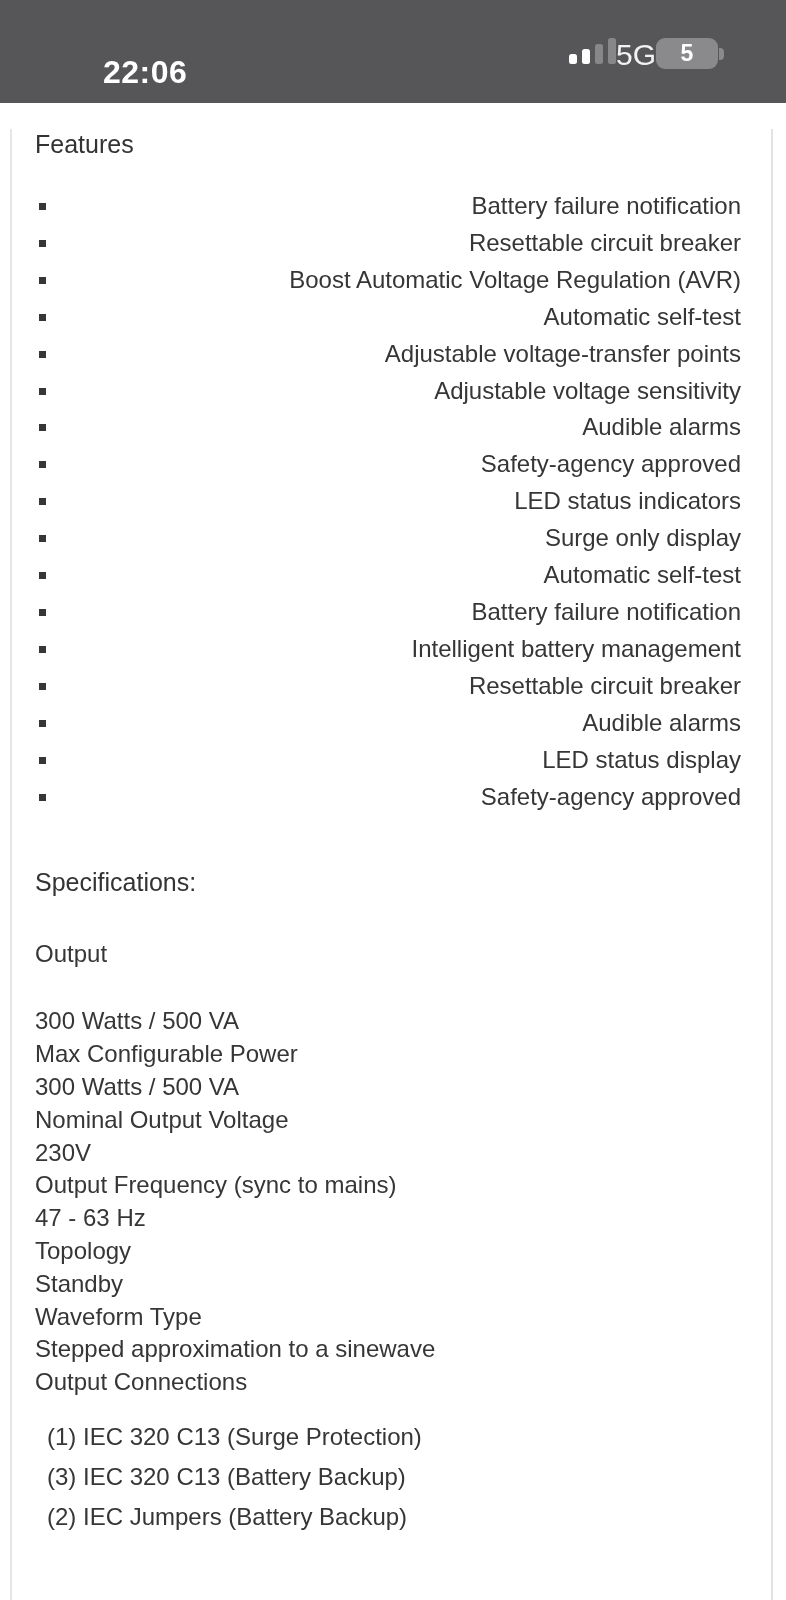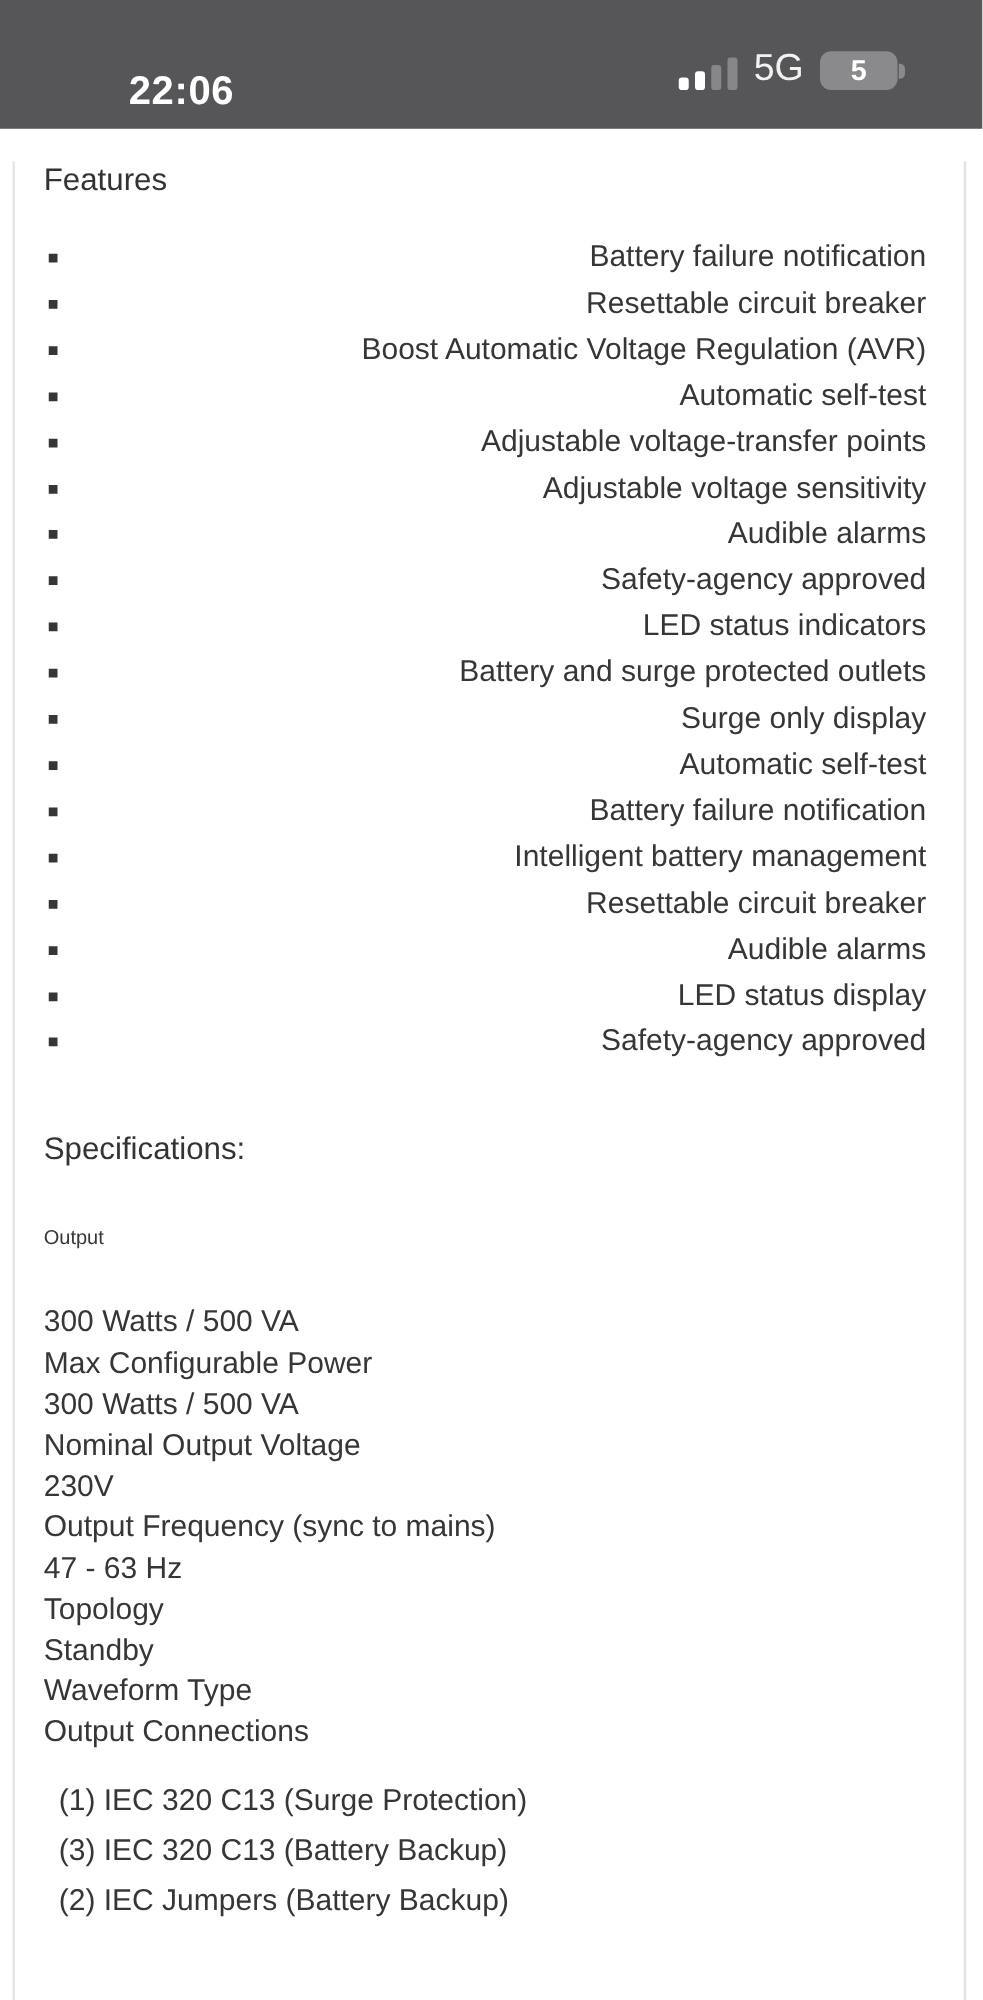--- a/index.html
+++ b/index.html
@@ -22,21 +22,21 @@
     justify-content: space-between;
     padding: 6px 62px 0 103px;
   }
   .time {
     color: #ffffff;
     font-size: 32px;
     font-weight: 700;
     letter-spacing: 0.5px;
     margin-top: 36px;
   }
-  .status-right { display: flex; align-items: flex-end; gap: 13px; }
+  .status-right { display: flex; align-items: flex-start; gap: 0; }
   .signal { display: flex; align-items: flex-end; gap: 5px; height: 26px; }
   .signal .bar { width: 8px; border-radius: 2.5px; background: #87878a; }
   .signal .b1 { height: 10px; background: #ffffff; }
   .signal .b2 { height: 15px; background: #ffffff; }
   .signal .b3 { height: 20px; }
   .signal .b4 { height: 26px; }
   .network { color: #f2f2f2; font-size: 30px; font-weight: 500; }
   .battery { position: relative; width: 62px; height: 31px; margin-right: 6px;
     background: #8a8a8d; border-radius: 9px; }
   .battery-red { position: absolute; left: 0; top: 0; bottom: 0; width: 9px;
@@ -72,21 +72,21 @@
     font-size: 24px;
     line-height: 36.9px;
   }
   .feature-list li::before {
     content: "";
     position: absolute; left: 4px; top: 15px;
     width: 7px; height: 7px;
     background: #363636;
   }
   .specs-heading { margin-top: 52px; }
-  .group-title { margin: 40px 0 0; font-size: 16px; line-height: 31px; }
+  .group-title { margin: 40px 0 0; font-size: 24px; line-height: 31px; }
   .spec-lines { margin-top: 36px; font-size: 24px; line-height: 32.8px; }
   .spec-connections { margin-top: 20px; }
   .spec-connections p {
     margin: 5px 0 0;
     padding-left: 12px;
     font-size: 24px;
     line-height: 35px;
   }
 </style>
 </head>
@@ -118,21 +118,20 @@
     <ul class="feature-list">
         <li>Battery failure notification</li>
         <li>Resettable circuit breaker</li>
         <li>Boost Automatic Voltage Regulation (AVR)</li>
         <li>Automatic self-test</li>
         <li>Adjustable voltage-transfer points</li>
         <li>Adjustable voltage sensitivity</li>
         <li>Audible alarms</li>
         <li>Safety-agency approved</li>
         <li>LED status indicators</li>
-        <li>Battery and surge protected outlets</li>
         <li>Surge only display</li>
         <li>Automatic self-test</li>
         <li>Battery failure notification</li>
         <li>Intelligent battery management</li>
         <li>Resettable circuit breaker</li>
         <li>Audible alarms</li>
         <li>LED status display</li>
         <li>Safety-agency approved</li>
       </ul>
 
@@ -144,20 +143,21 @@
         <div>300 Watts / 500 VA</div>
         <div>Max Configurable Power</div>
         <div>300 Watts / 500 VA</div>
         <div>Nominal Output Voltage</div>
         <div>230V</div>
         <div>Output Frequency (sync to mains)</div>
         <div>47 - 63 Hz</div>
         <div>Topology</div>
         <div>Standby</div>
         <div>Waveform Type</div>
+        <div>Stepped approximation to a sinewave</div>
         <div>Output Connections</div>
       </div>
 
     <div class="spec-connections">
         <p>(1) IEC 320 C13 (Surge Protection)</p>
         <p>(3) IEC 320 C13 (Battery Backup)</p>
         <p>(2) IEC Jumpers (Battery Backup)</p>
       </div>
   </main>
 

